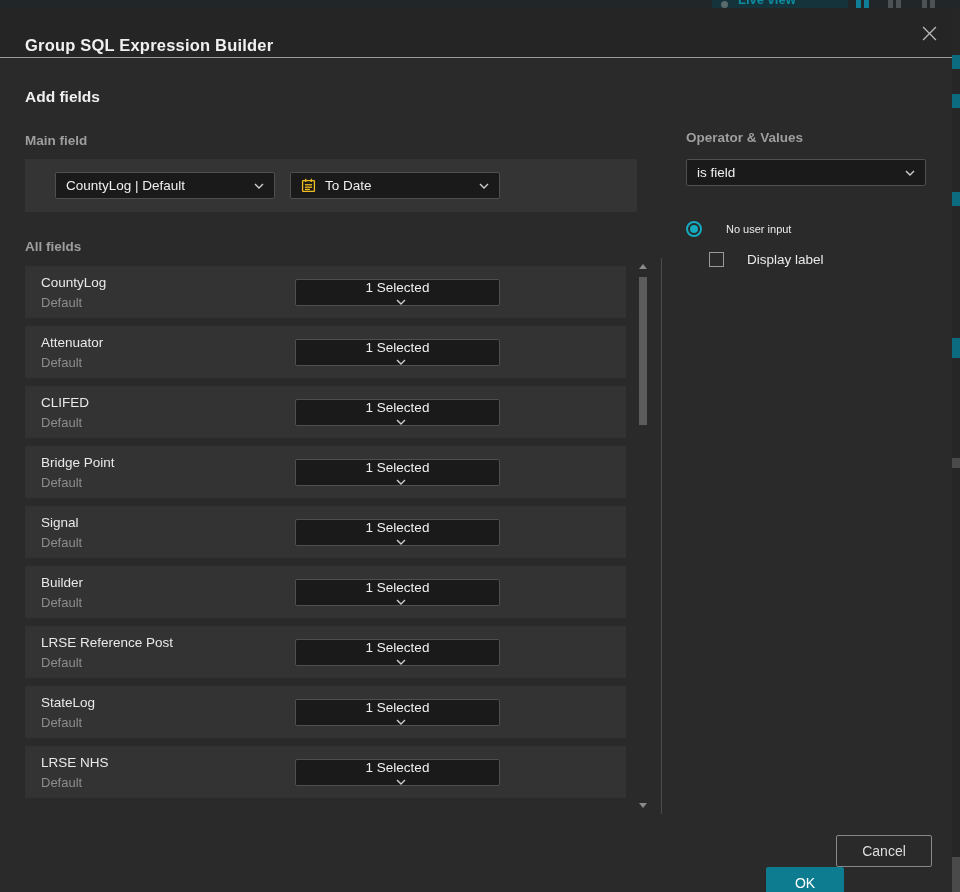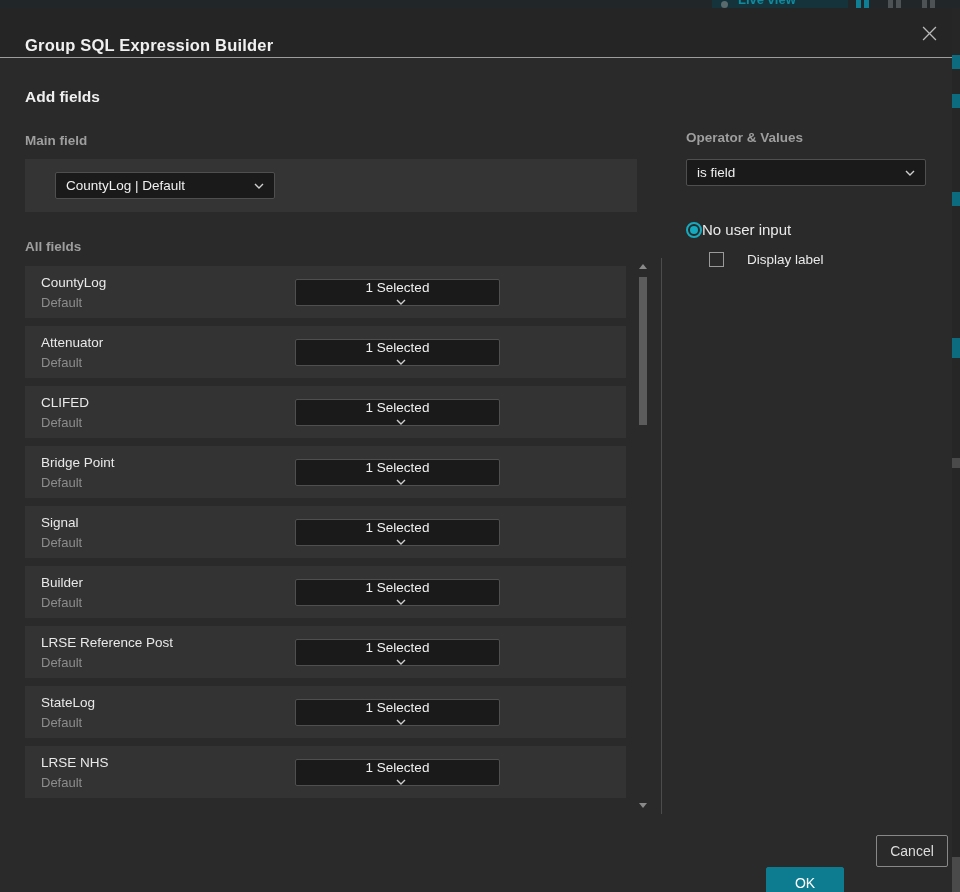--- a/index.html
+++ b/index.html
@@ -58,29 +58,29 @@
   .sb-thumb{position:absolute;left:0;top:17px;width:8px;height:148px;background:#5c5c5c;cursor:pointer;}
 
   .v-divider{position:absolute;left:661px;top:250px;width:1px;height:556px;background:#4c4c4c;}
 
   
   .op-label{left:686px;top:122px;}
   .dd-operator{left:686px;top:151px;width:240px;}
   .radio-row{position:absolute;left:686px;top:213px;display:flex;align-items:center;cursor:pointer;}
   .radio{width:16px;height:16px;border-radius:50%;border:2px solid #14aabf;background:#2a2a2a;box-sizing:border-box;position:relative;flex:none;}
   .radio::after{content:"";position:absolute;left:2px;top:2px;width:8px;height:8px;border-radius:50%;background:#14aabf;}
-  .radio-row .lbl{margin-left:0;color:#eaeaea;font-size:15px;}
+  .radio-row .lbl{margin-left:24px;color:#eaeaea;font-size:11px;}
   .check-row{position:absolute;left:709px;top:244px;display:flex;align-items:center;cursor:pointer;}
   .checkbox{width:15px;height:15px;border:1px solid #9a9a9a;background:#2a2a2a;box-sizing:border-box;flex:none;}
   .check-row .lbl{margin-left:23px;color:#eaeaea;font-size:13.5px;}
 
   
   .btn{position:absolute;top:827px;height:32px;border-radius:2px;font-family:inherit;font-size:14px;cursor:pointer;}
   .btn-ok{left:766px;width:78px;background:#0d7c90;border:1px solid #0d7c90;color:#ffffff;margin-top:32px;}
-  .btn-cancel{left:876px;width:72px;background:transparent;border:1px solid #888888;color:#dddddd;}
+  .btn-cancel{left:836px;width:96px;background:transparent;border:1px solid #888888;color:#dddddd;}
 </style>
 </head>
 <body>
 
 <div class="top-strip">
   <div class="live-chip">
     <span class="live-dot"></span>
     <span class="live-label">Live view</span>
   </div>
   <span class="tbar teal" style="left:856px"></span>
@@ -118,20 +118,38 @@
 
   <div class="main-panel">
     <div class="select dd-field">
       <span class="val">CountyLog | Default</span>
       <span class="chev">
         <svg width="10" height="6" viewBox="0 0 10 6">
             <path d="M1 1l4 4 4-4" fill="none" stroke="#cfcfcf" stroke-width="1.4"></path>
           </svg>
       </span>
     </div>
+    <div class="select dd-type">
+      <span class="cal">
+        <svg width="15" height="15" viewBox="0 0 16 16" fill="none" stroke="#eebc20" stroke-width="1.4">
+          <rect x="1.7" y="2.8" width="12.6" height="11.5" rx="0.5"></rect>
+          <line x1="5" y1="0.8" x2="5" y2="4.2"></line>
+            <line x1="11" y1="0.8" x2="11" y2="4.2"></line>
+          <line x1="4.2" y1="7.2" x2="11.8" y2="7.2"></line>
+            <line x1="4.2" y1="9.8" x2="11.8" y2="9.8"></line>
+            <line x1="4.2" y1="12.2" x2="9.5" y2="12.2"></line>
+        </svg>
+      </span>
+      <span class="val">To Date</span>
+      <span class="chev">
+        <svg width="10" height="6" viewBox="0 0 10 6">
+            <path d="M1 1l4 4 4-4" fill="none" stroke="#cfcfcf" stroke-width="1.4"></path>
+          </svg>
+      </span>
+    </div>
   </div>
 
   <div class="section-label" style="left:25px;top:231px">All fields</div>
 
   <div class="field-list" id="field-list">
       <div class="row">
         <span class="fname">CountyLog</span>
         <span class="fsub">Default</span>
         <div class="select">
           <span class="val">1 Selected</span>

